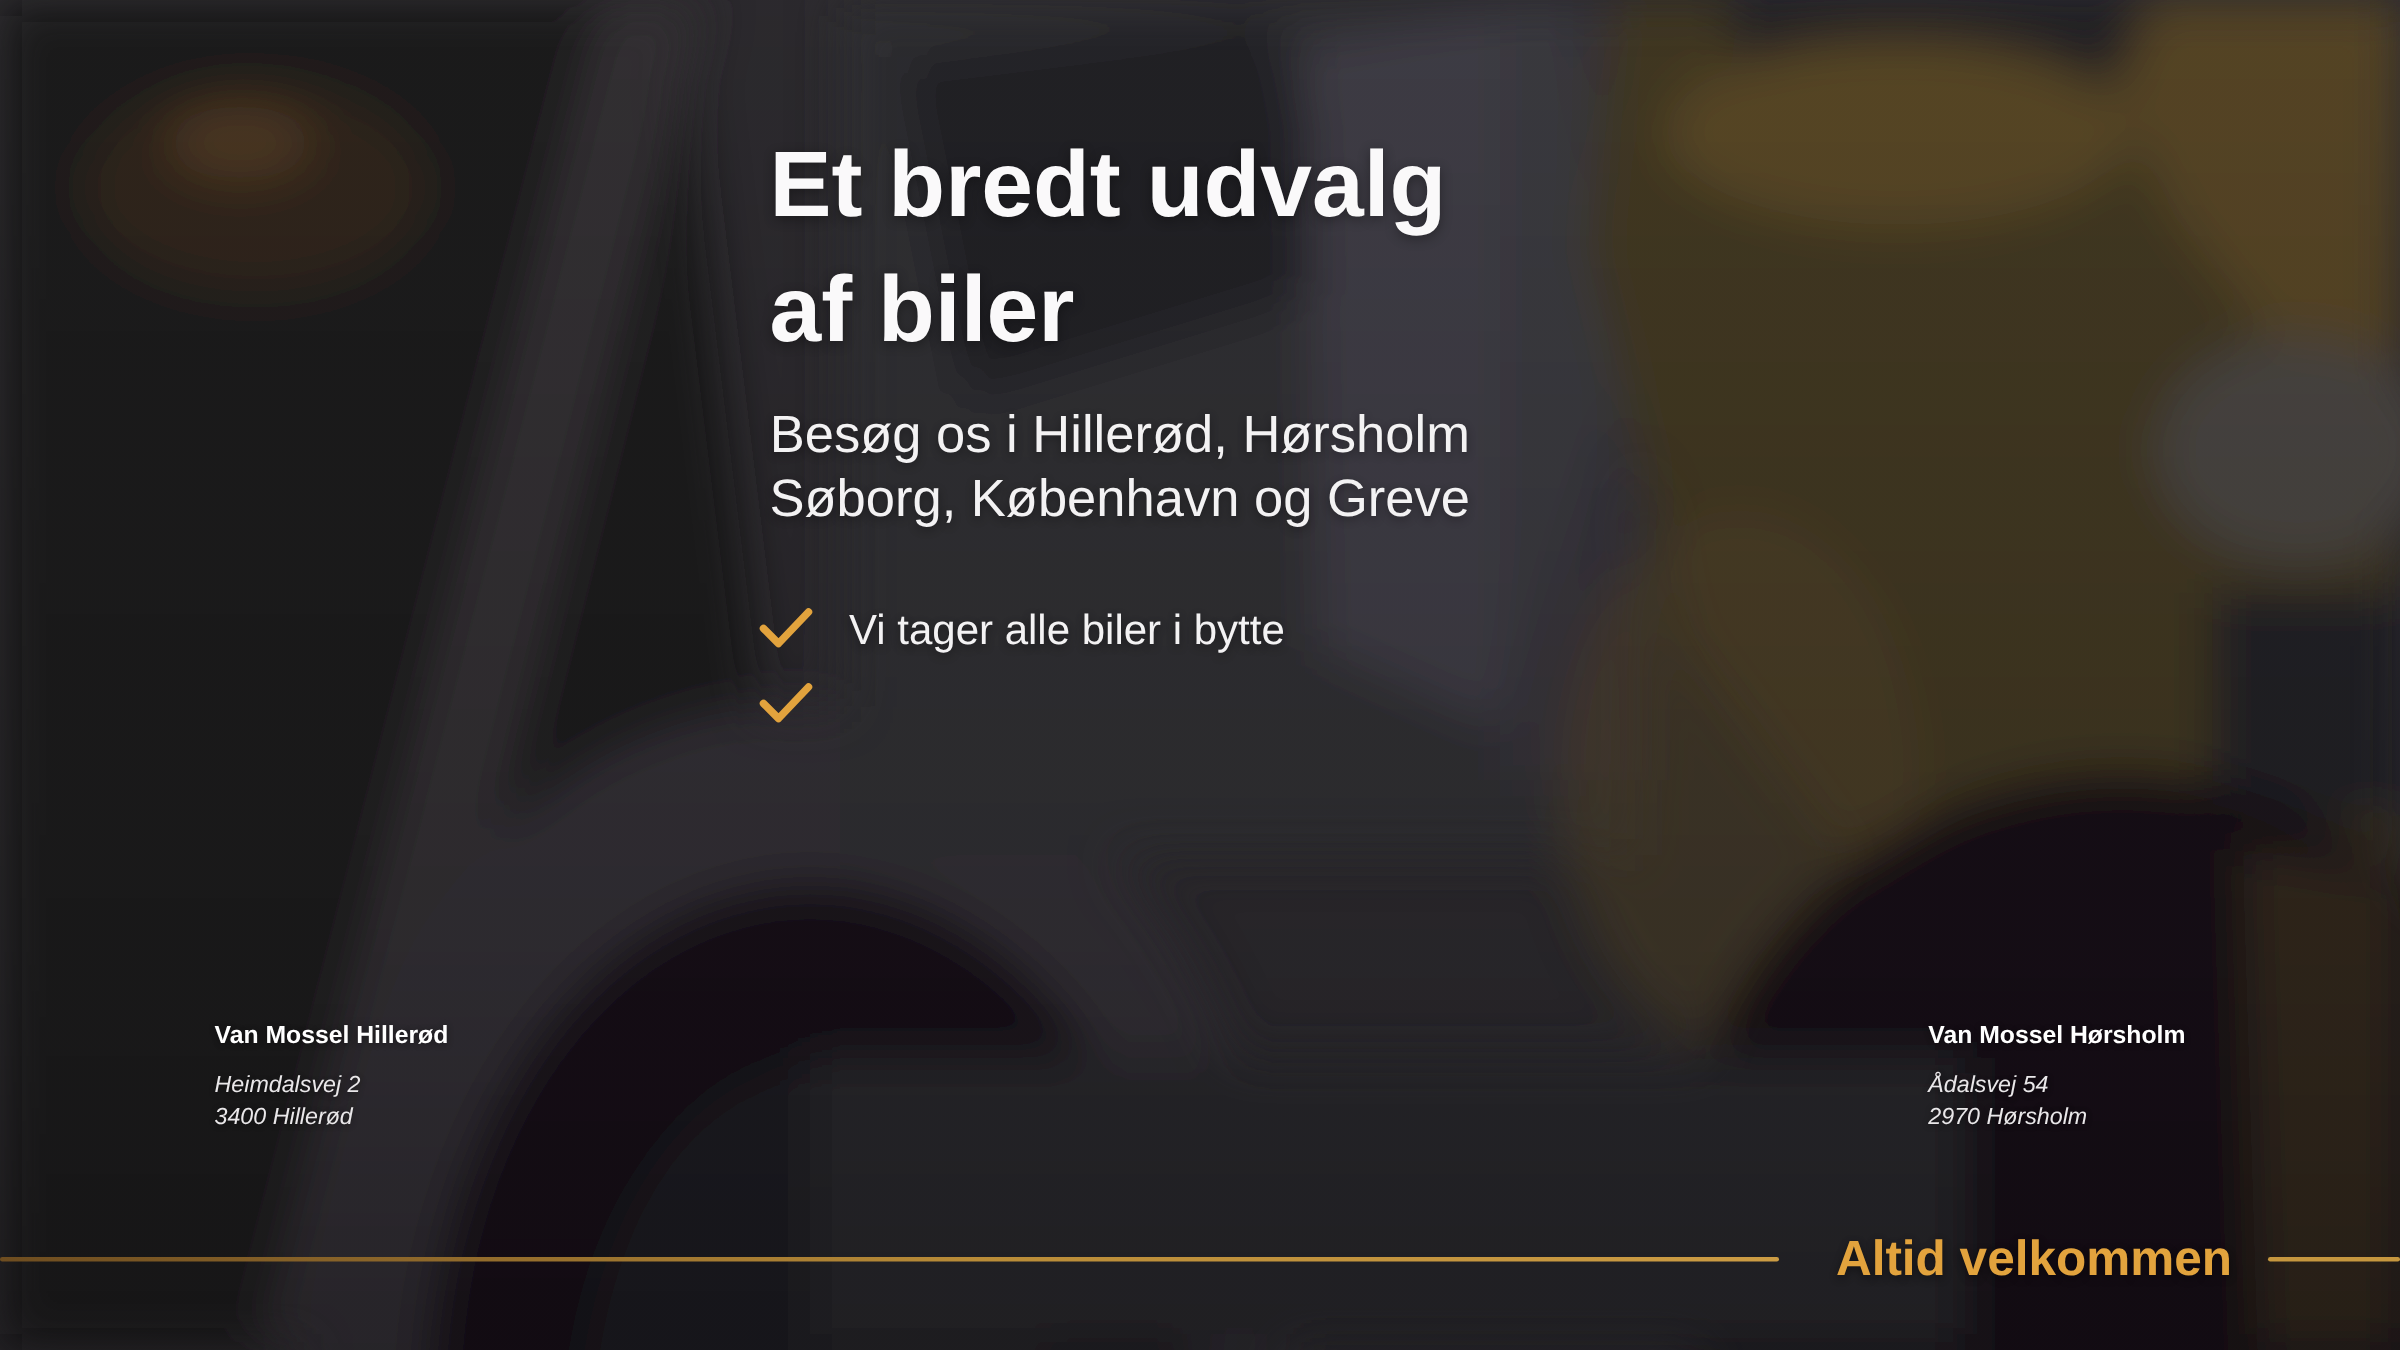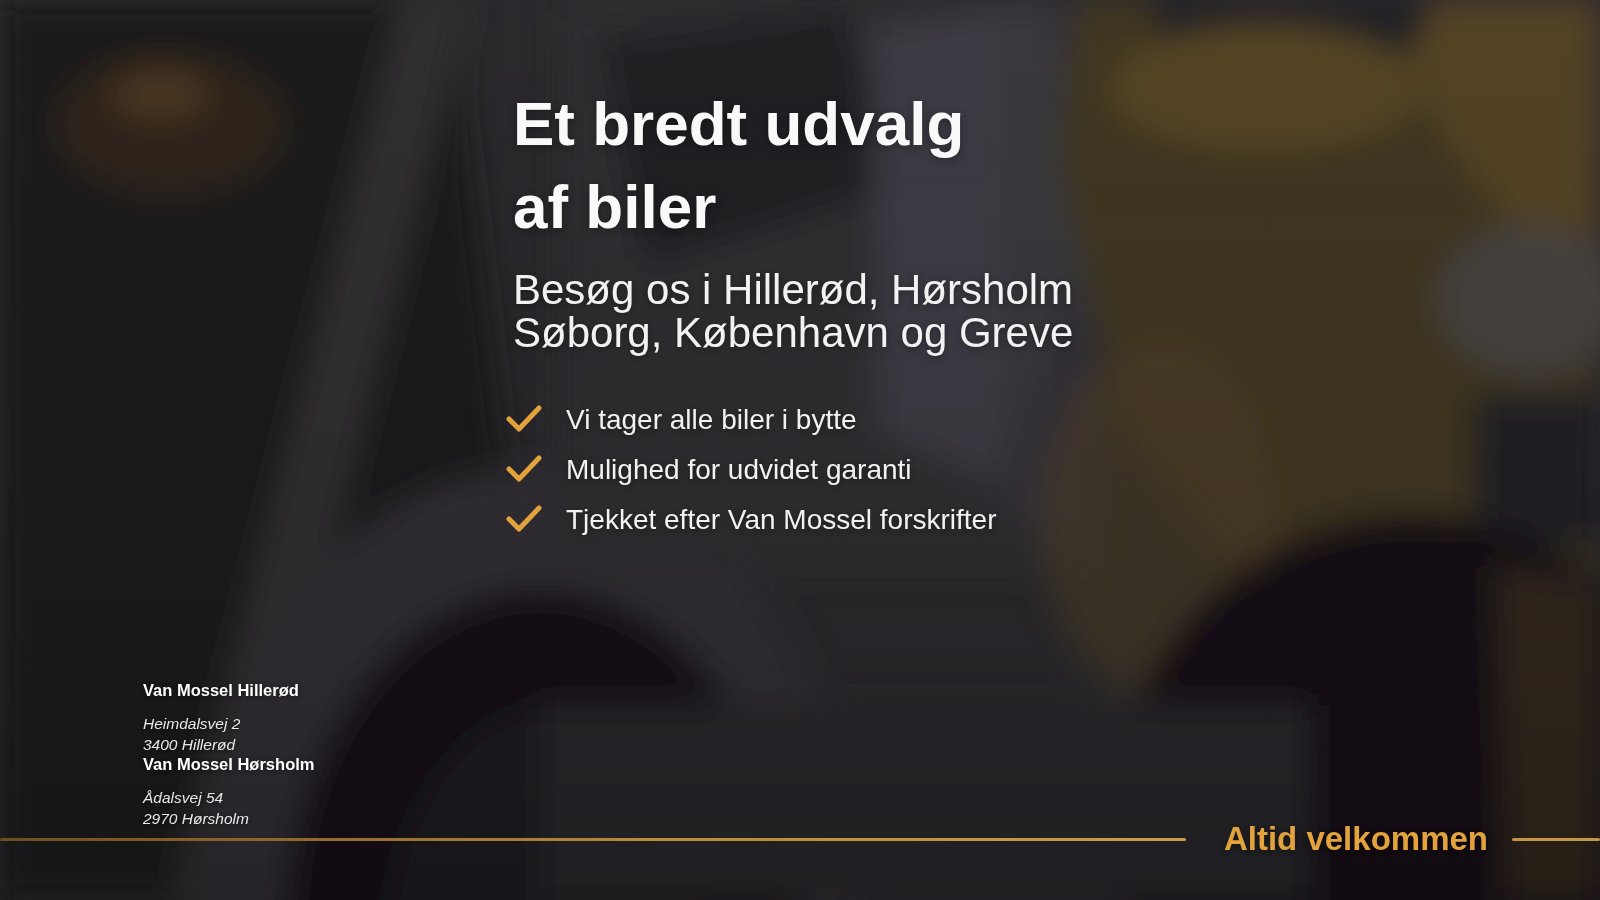--- a/index.html
+++ b/index.html
@@ -39,26 +39,27 @@
     letter-spacing: 0px;
     color: #FAF9FA;
     white-space: pre-line;
     text-shadow: 0 2px 8px rgba(0,0,0,0.35);
   }
 
   .subtitle {
     position: absolute;
     left: 513px;
     top: 268px;
-    font-size: 42px;
+    font-size: 35px;
     line-height: 43px;
     font-weight: 400;
     color: #F3F2F3;
     white-space: pre-line;
     text-shadow: 0 2px 6px rgba(0,0,0,0.35);
+    text-align: right;
   }
 
   .features {
     position: absolute;
     left: 505px;
     top: 404px;
     list-style: none;
   }
   .feature {
     display: flex;
@@ -79,21 +80,20 @@
     white-space: nowrap;
   }
 
   .locations {
     position: absolute;
     left: 143px;
     right: 143px;
     top: 681px;
     display: flex;
     justify-content: space-between;
-    flex-direction: column;
   }
   .location { min-width: 150px; }
   .loc-name {
     font-size: 16.5px;
     font-weight: 700;
     color: #FFFFFF;
     margin-bottom: 13px;
     white-space: nowrap;
     text-shadow: 0 1px 4px rgba(0,0,0,0.4);
   }
@@ -194,27 +194,20 @@
     <li class="feature">
       <svg class="check" viewBox="0 0 38 30">
         <polyline points="4,15 14,25 34,4" fill="none" stroke="#E2A33D" stroke-width="5" stroke-linecap="round" stroke-linejoin="round"></polyline>
       </svg>
       <span class="feature-label">Vi tager alle biler i bytte</span>
     </li>
     <li class="feature">
       <svg class="check" viewBox="0 0 38 30">
         <polyline points="4,15 14,25 34,4" fill="none" stroke="#E2A33D" stroke-width="5" stroke-linecap="round" stroke-linejoin="round"></polyline>
       </svg>
-      <span class="feature-label">Mulighed for udvidet garanti</span>
-    </li>
-    <li class="feature">
-      <svg class="check" viewBox="0 0 38 30">
-        <polyline points="4,15 14,25 34,4" fill="none" stroke="#E2A33D" stroke-width="5" stroke-linecap="round" stroke-linejoin="round"></polyline>
-      </svg>
-      <span class="feature-label">Tjekket efter Van Mossel forskrifter</span>
     </li>
   </ul>
 
   <div class="locations">
     <div class="location">
       <div class="loc-name">Van Mossel Hillerød</div>
       <div class="loc-street">Heimdalsvej 2</div>
       <div class="loc-city">3400 Hillerød</div>
     </div>
     <div class="location">

